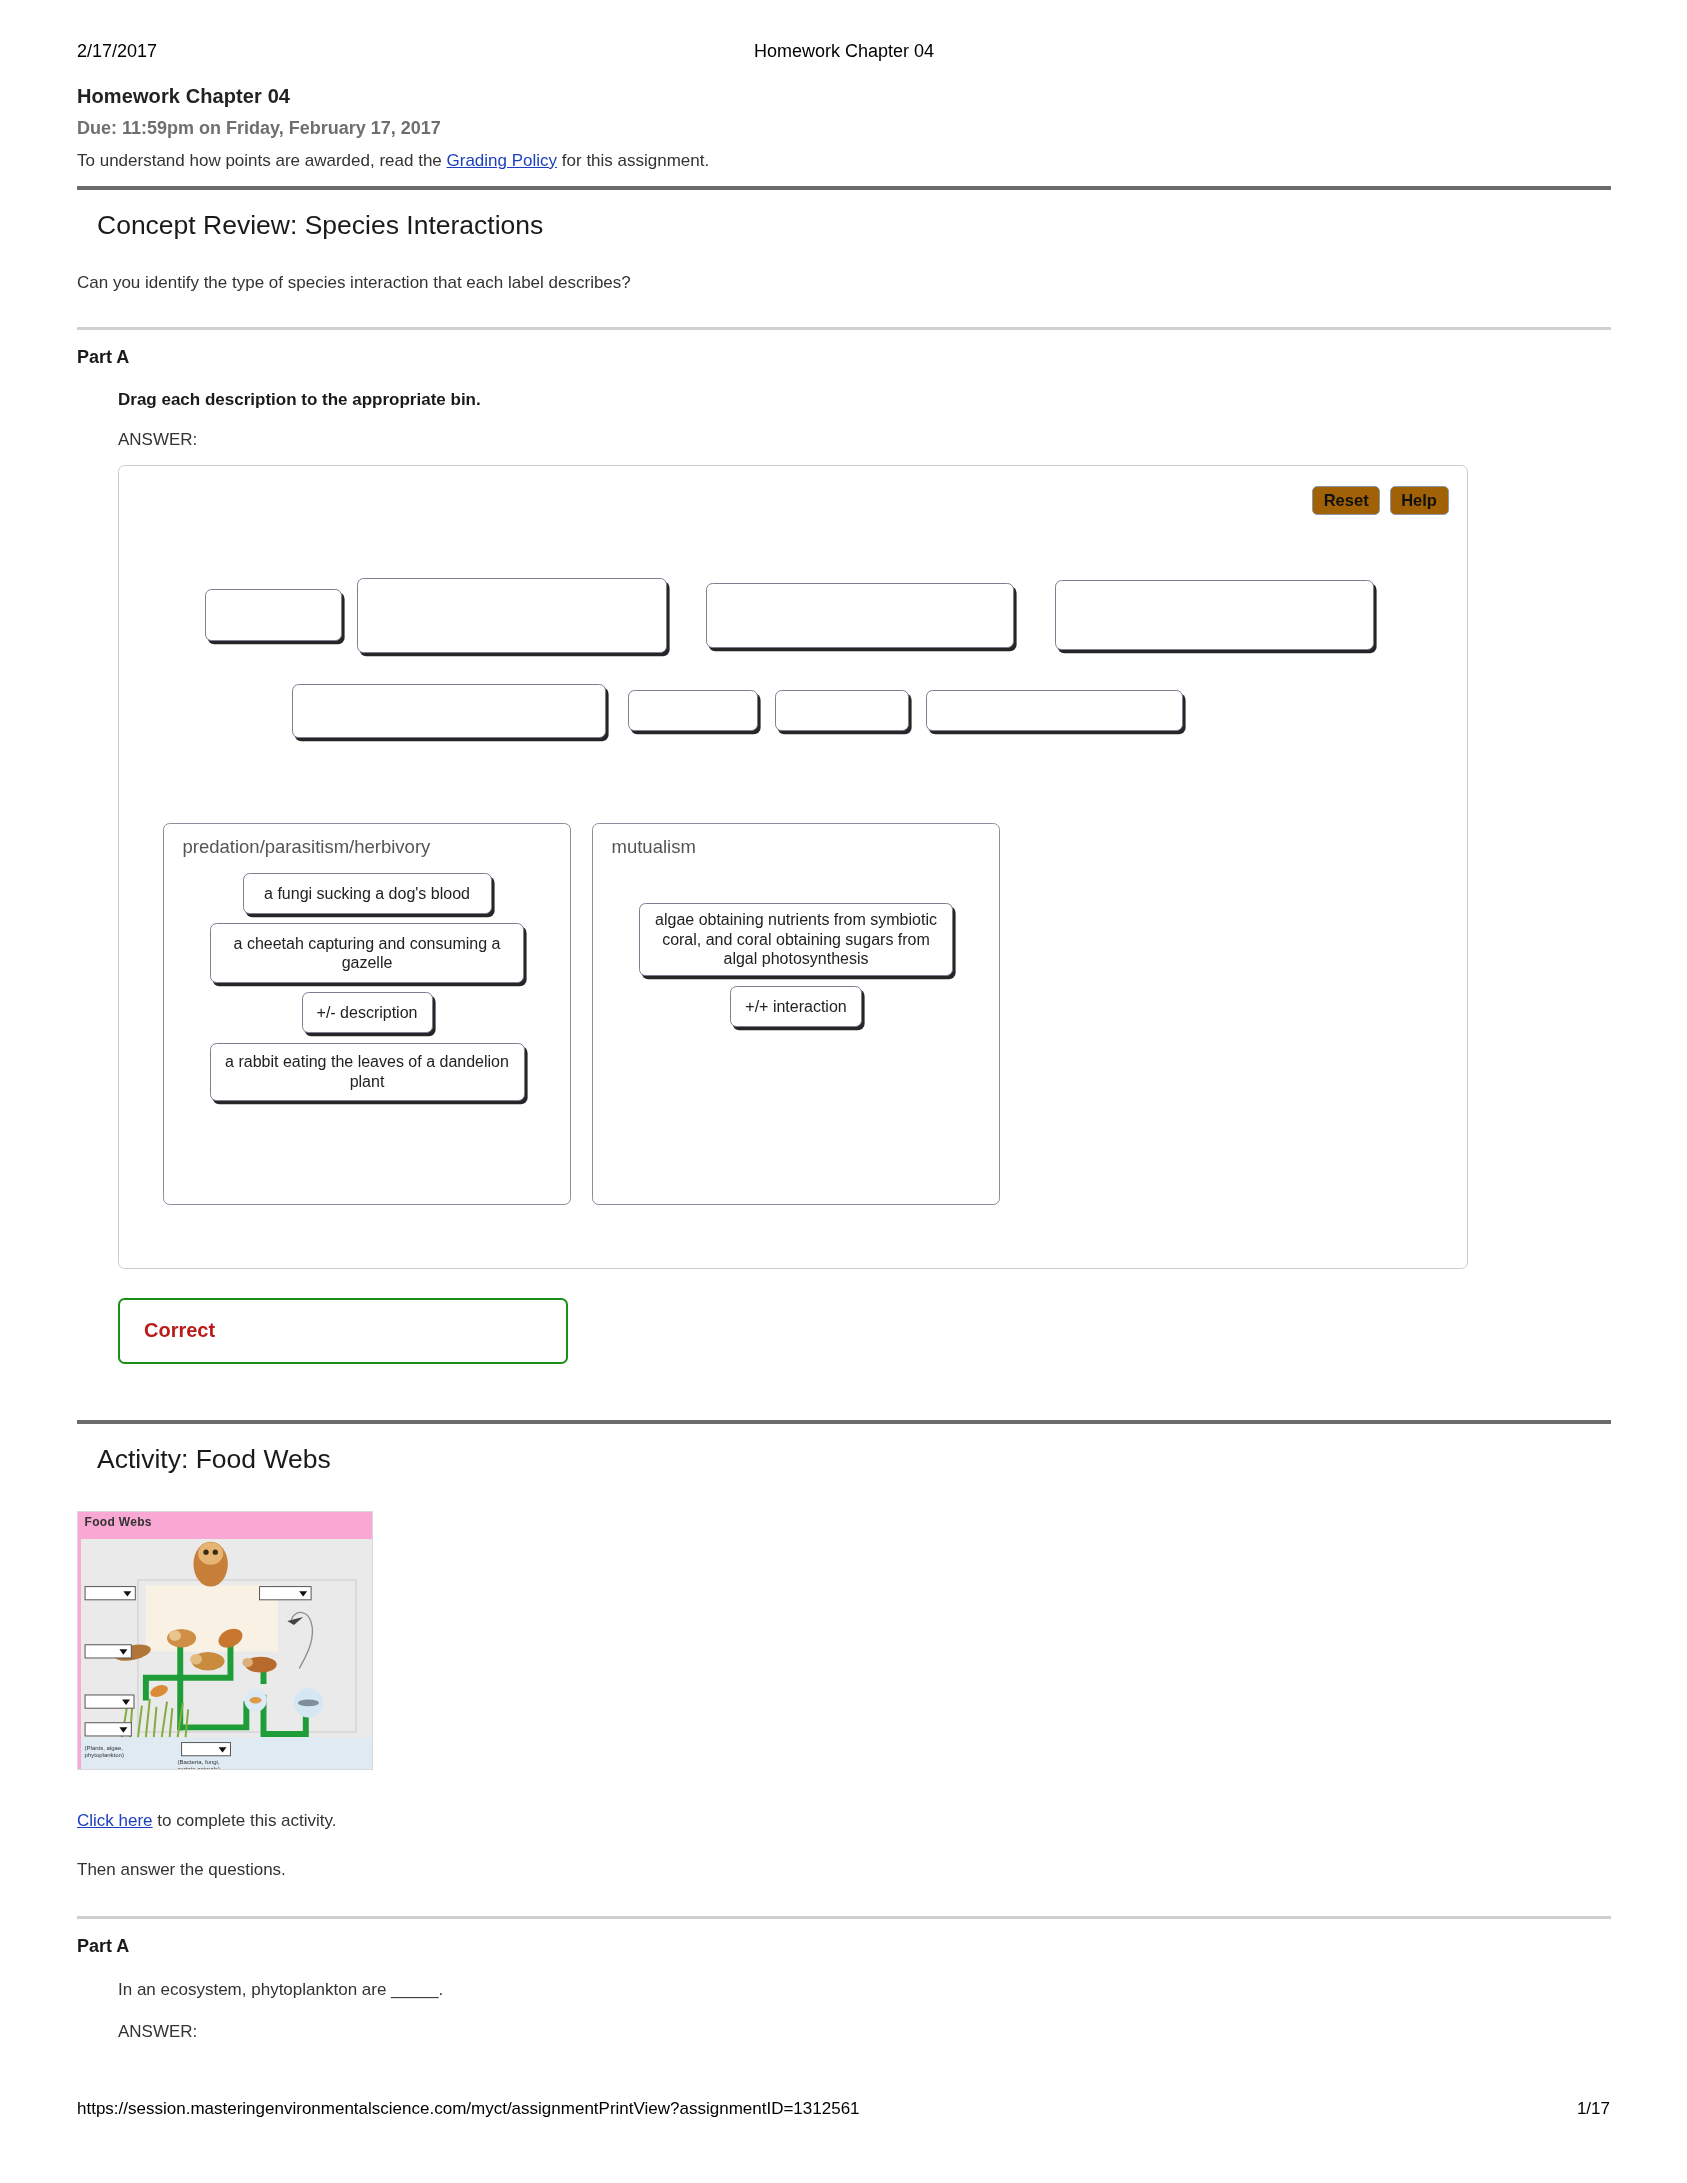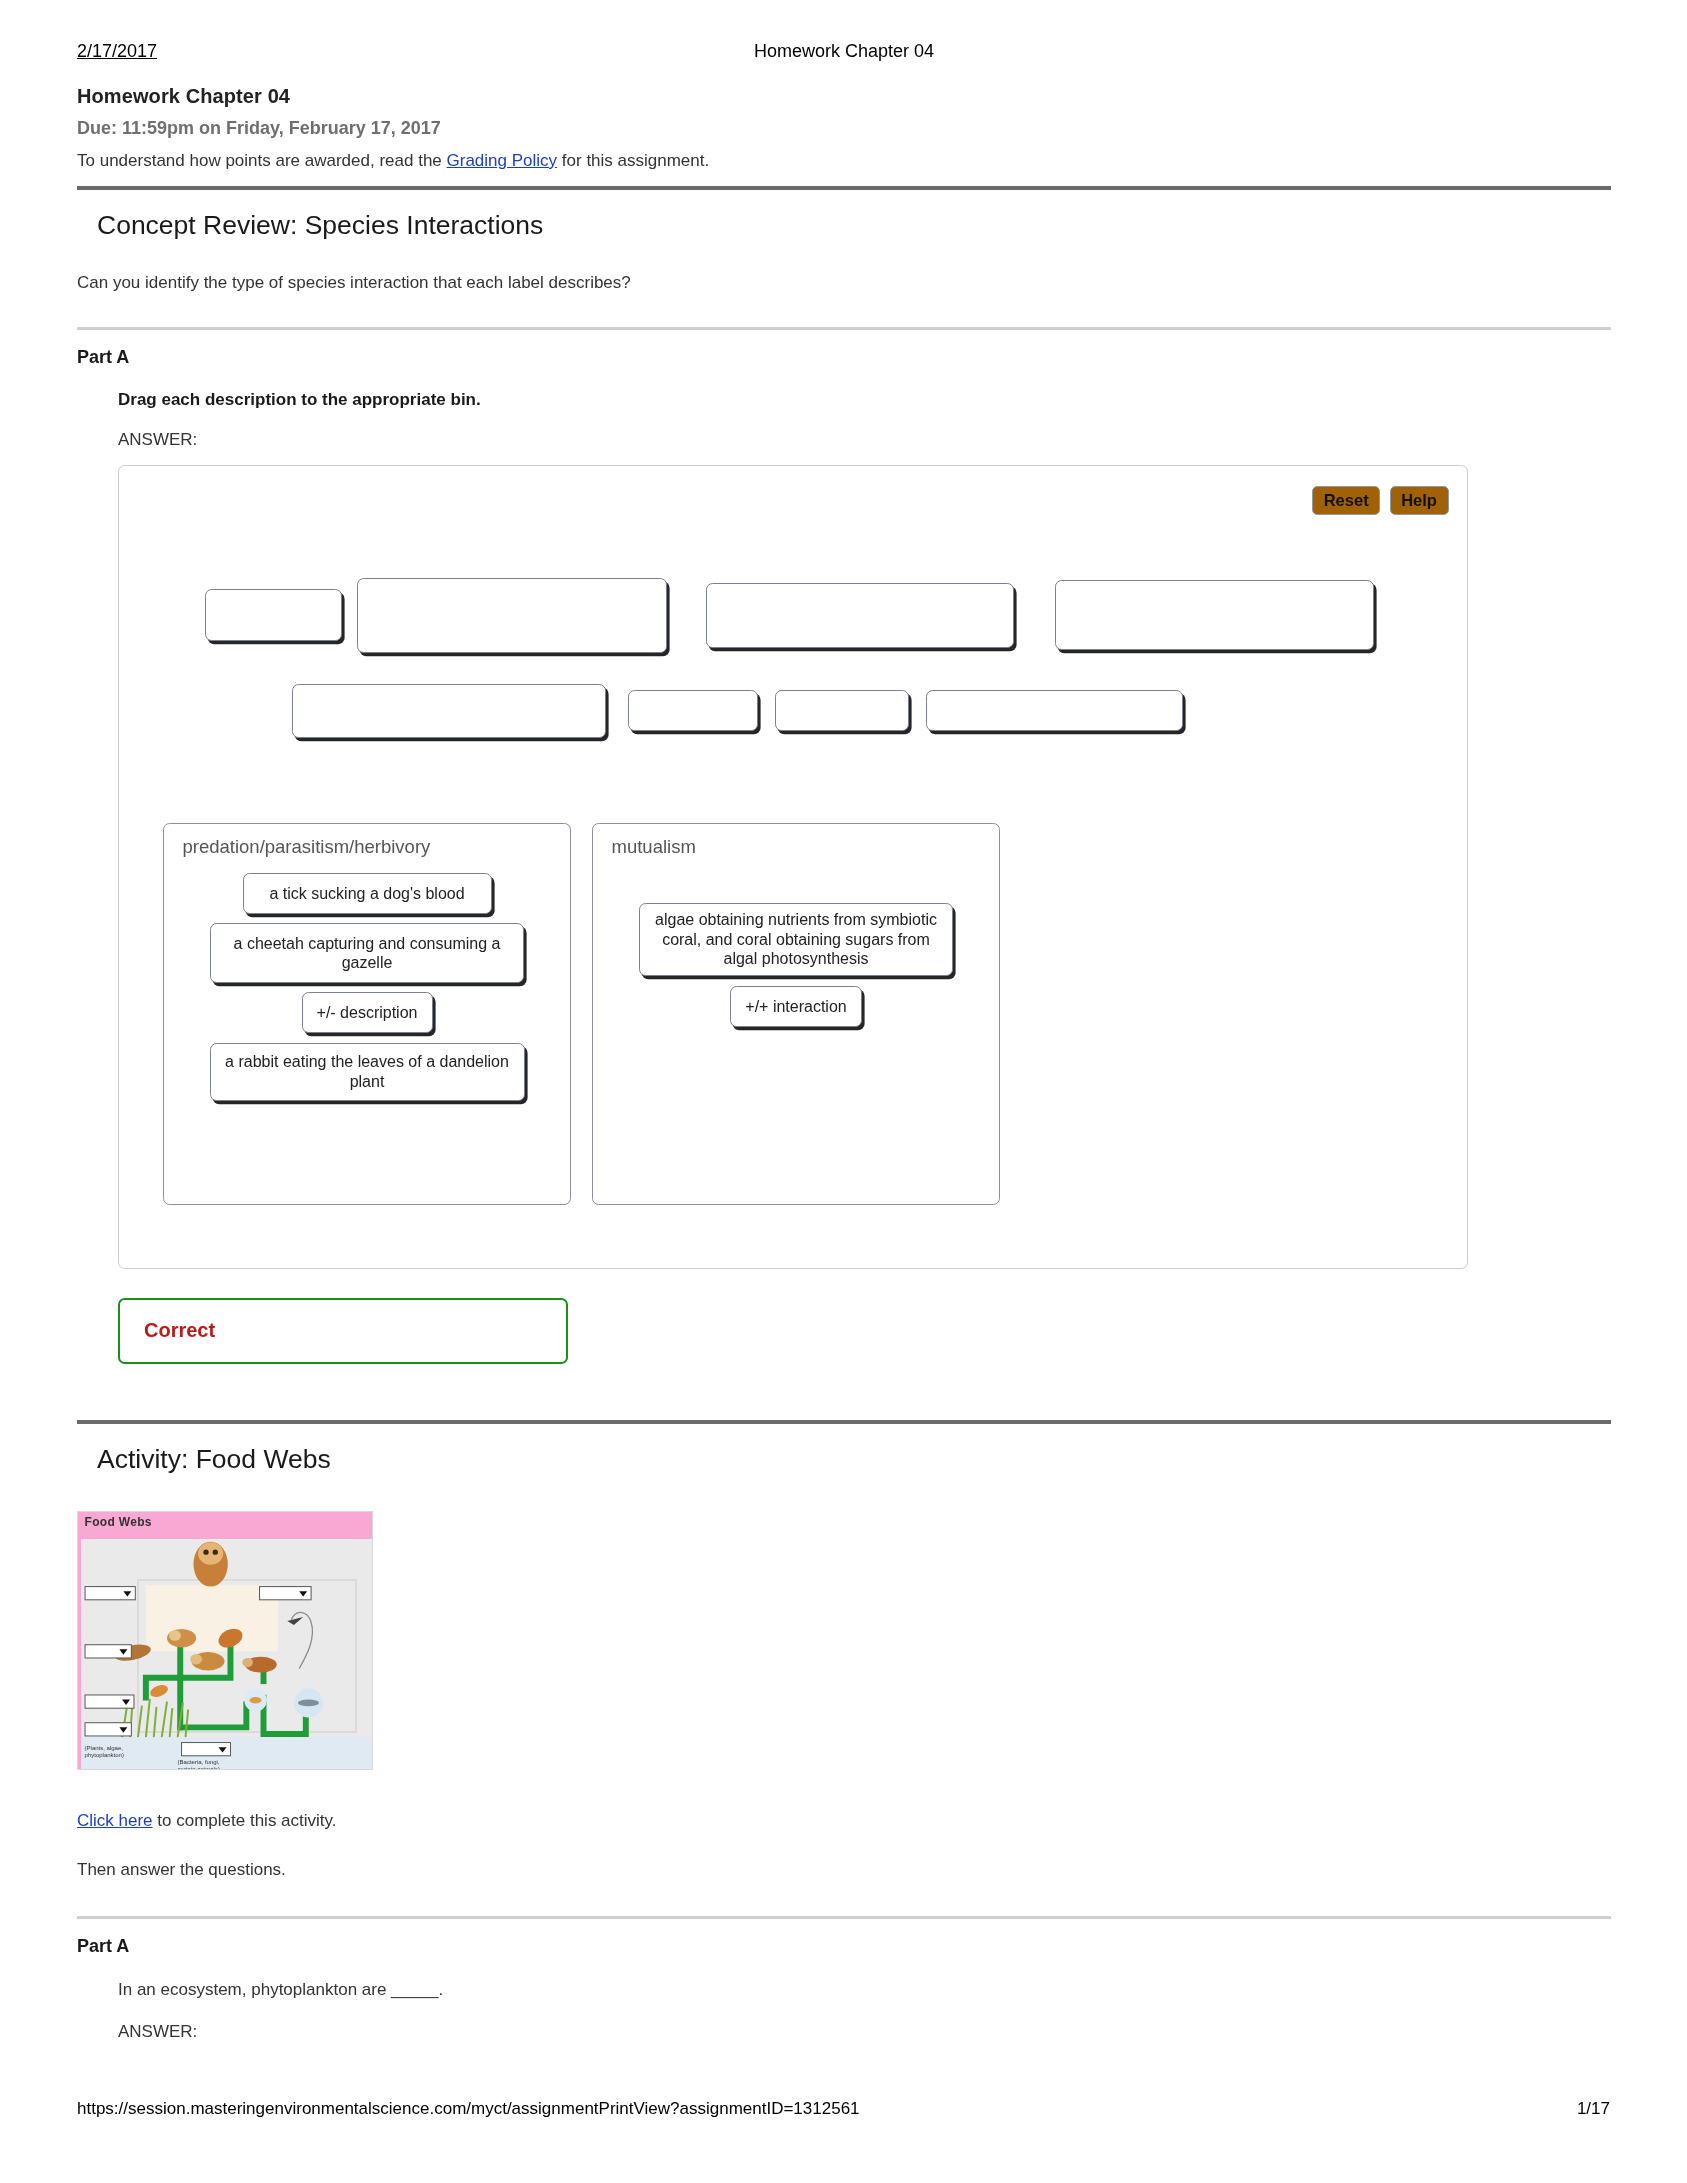--- a/index.html
+++ b/index.html
@@ -28,21 +28,21 @@
   }
 
   
   .print-head {
     display: flex;
     align-items: baseline;
     font-size: 18px;
     color: #000;
     padding-top: 41px;
   }
-  .print-head .ph-date { width: 33%; text-align: left; text-decoration: underline; }
+  .print-head .ph-date { width: 33%; text-align: left; }
   .print-head .ph-title { width: 34%; text-align: center; }
   .print-head .ph-right { width: 33%; }
 
   
   .assign-title {
     font-size: 20px;
     font-weight: bold;
     color: #222;
     margin-top: 22.5px;
     letter-spacing: 0.1px;
@@ -330,21 +330,21 @@
           <div class="tile" style="width:257px;height:41px;"></div>
         </div>
       </div>
 
       <div class="bins">
 
 
         <div class="bin">
           <div class="bin-label">predation/parasitism/herbivory</div>
           <div class="bin-items" style="margin-top:49px;gap:9.3px;">
-            <div class="tile" style="width:249px;height:41px;">a tick sucking a dog's blood</div>
+            <div class="tile" style="width:249px;height:41px;">a fungi sucking a dog's blood</div>
             <div class="tile" style="width:314px;height:60px;">a cheetah capturing and consuming a gazelle</div>
             <div class="tile" style="width:131px;height:41px;">+/- description</div>
             <div class="tile" style="width:315px;height:58px;">a rabbit eating the leaves of a dandelion plant</div>
           </div>
         </div>
 
         <div class="bin">
           <div class="bin-label">mutualism</div>
           <div class="bin-items" style="margin-top:79px;gap:10.6px;">
             <div class="tile" style="width:314px;height:73px;">algae obtaining nutrients from symbiotic coral, and coral obtaining sugars from algal photosynthesis</div>

